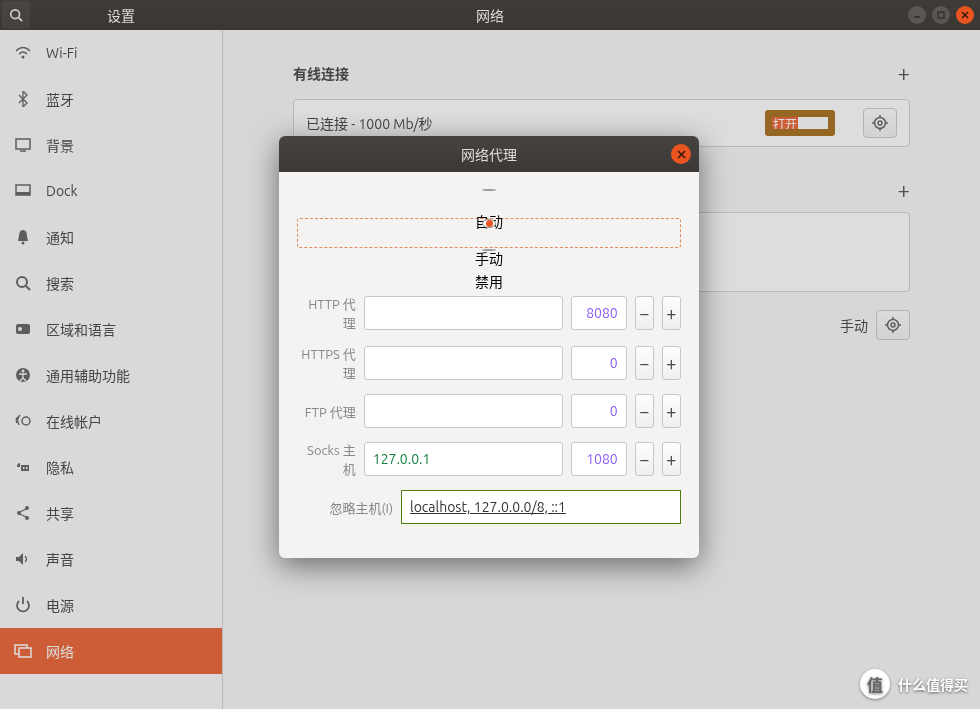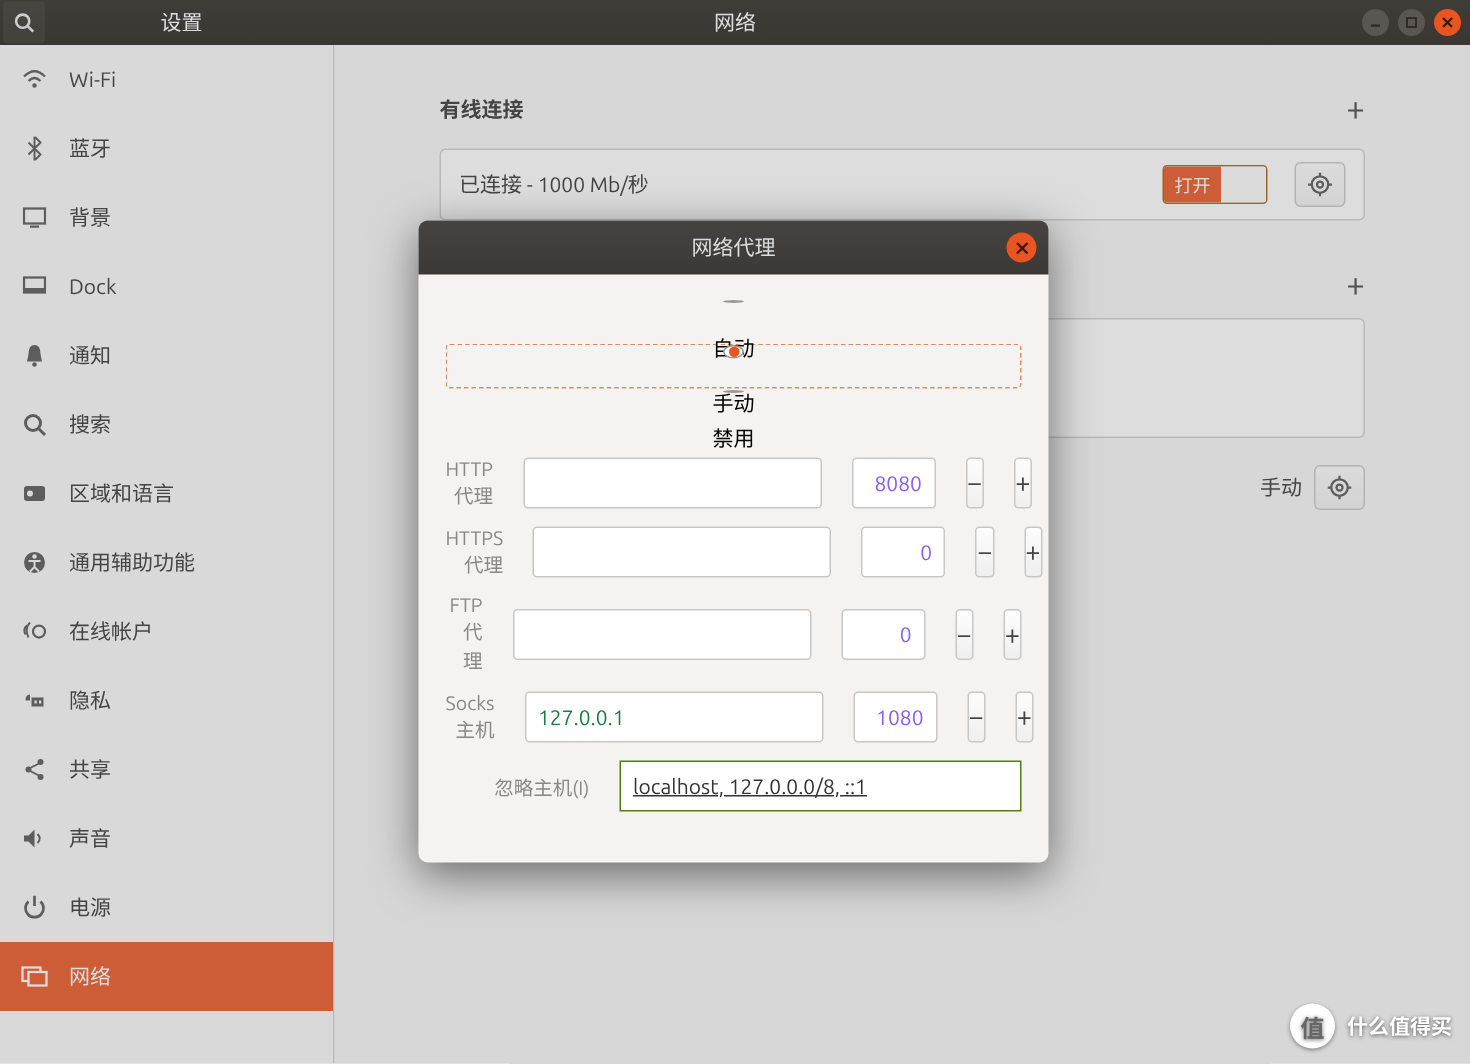--- a/index.html
+++ b/index.html
@@ -13,42 +13,42 @@
 .titlebar .win-btn.close{background:#e95420;}
 .app{display:flex;height:679px;}
 .sidebar{width:223px;background:#fafafa;border-right:1px solid #ccc;overflow:hidden;}
 .sidebar-item{height:46px;display:flex;align-items:center;padding:0 14px;gap:14px;color:#333;cursor:pointer;}
 .sidebar-item.active{background:#e95420;color:#fff;}
 .sidebar-item .ic{width:18px;display:flex;justify-content:center;color:#555;}
 .sidebar-item.active .ic{color:#fff;}
 .main{flex:1;background:#f7f7f7;padding:30px 70px;position:relative;}
 .section-head{display:flex;justify-content:space-between;align-items:center;margin-bottom:14px;font-weight:bold;color:#333;}
 .plus{font-size:22px;color:#444;font-weight:normal;}
-.conn-box{border:1px solid #cfcfcf;border-radius:4px;background:#fff;height:48px;display:flex;align-items:center;padding:0 12px;gap:18px;}
+.conn-box{border:1px solid #cfcfcf;border-radius:4px;background:#fff;height:48px;display:flex;align-items:center;padding:0 12px;gap:28px;}
 .conn-box .status{flex:1;color:#333;}
-.switch{width:70px;height:26px;border:1px solid #a16207;border-radius:3px;display:flex;overflow:hidden;}
+.switch{width:70px;height:26px;border:7px solid #a16207;border-radius:3px;display:flex;overflow:hidden;}
 .switch .on{flex:1;background:#e95420;color:#fff;display:flex;align-items:center;justify-content:center;font-size:12px;}
 .switch .knob{width:30px;background:#fdfdfd;}
 .gear-btn{width:34px;height:30px;border:1px solid #c7c7c7;border-radius:4px;background:linear-gradient(#fdfdfd,#f1f1f1);display:flex;align-items:center;justify-content:center;}
 .spacer{height:30px;}
 .section-head2{display:flex;justify-content:flex-end;align-items:center;margin-bottom:10px;}
 .card2{border:1px solid #cfcfcf;border-radius:4px;background:#fff;height:80px;}
 .proxy-row{display:flex;justify-content:flex-end;gap:8px;margin-top:18px;align-items:center;}
 .proxy-row .lbl{color:#333;}
 .overlay{position:absolute;left:0;top:30px;right:0;bottom:0;background:rgba(120,120,120,0.25);pointer-events:none;}
-.dialog{position:absolute;left:279px;top:147px;width:420px;background:#f5f3f1;border-radius:6px;box-shadow:0 8px 30px rgba(0,0,0,.5);}
+.dialog{position:absolute;left:279px;top:136px;width:420px;background:#f5f3f1;border-radius:6px;box-shadow:0 8px 30px rgba(0,0,0,.5);}
 .dlg-title{height:36px;background:linear-gradient(#474340,#3c3835);border-radius:6px 6px 0 0;display:flex;align-items:center;justify-content:center;color:#ddd;position:relative;}
 .dlg-title .close{position:absolute;right:8px;width:20px;height:20px;border-radius:10px;background:#e95420;display:flex;align-items:center;justify-content:center;color:#3a1a0c;font-size:11px;}
 .dlg-body{padding:16px 18px 22px;}
 .radio-row{display:flex;align-items:center;gap:20px;height:30px;padding:0 6px;border:1px solid transparent;border-radius:3px;flex-direction:column;}
 .radio-row.selected{border:1px dashed #e08b5b;}
 .radio{width:14px;height:14px;border:1px solid #999;border-radius:50%;background:#fff;display:flex;align-items:center;justify-content:center;}
 .radio .dot{width:7px;height:7px;border-radius:50%;background:#e95420;}
 .form{margin-top:16px;}
-.frow{display:flex;align-items:center;gap:20px;margin-bottom:12px;}
+.frow{display:flex;align-items:center;gap:8px;margin-bottom:12px;}
 .frow .flabel{width:96px;text-align:right;color:#888;font-size:13px;}
 .frow input.host{flex:1;height:34px;border:1px solid #c7c7c7;border-radius:3px;padding:0 8px;background:#fff;color:#15803d;}
 .frow .port{width:56px;height:34px;border:1px solid #c7c7c7;border-radius:3px;text-align:right;padding:0 8px;background:#fff;color:#8b5cf6;}
 .frow .spin{width:30px;height:34px;border:1px solid #c7c7c7;border-radius:3px;background:linear-gradient(#fdfdfd,#efefef);display:flex;align-items:center;justify-content:center;font-size:18px;color:#444;}
 .frow .ignore{flex:1;height:34px;border:1px solid #4d7c0f;border-radius:0;padding:0 8px;background:#fff;color:#333;text-decoration:underline;}
 .watermark{position:absolute;right:12px;bottom:10px;display:flex;align-items:center;gap:8px;color:#fff;font-weight:bold;font-size:20px;text-shadow:0 1px 3px rgba(0,0,0,.6);}
 .watermark .badge{width:30px;height:30px;border-radius:15px;background:#fff;color:#666;display:flex;align-items:center;justify-content:center;font-size:16px;box-shadow:0 1px 3px rgba(0,0,0,.4);}
 svg{display:block;}
 </style>
 </head>

